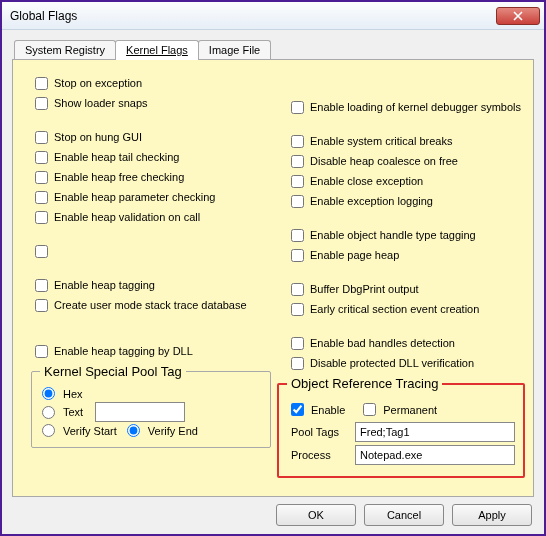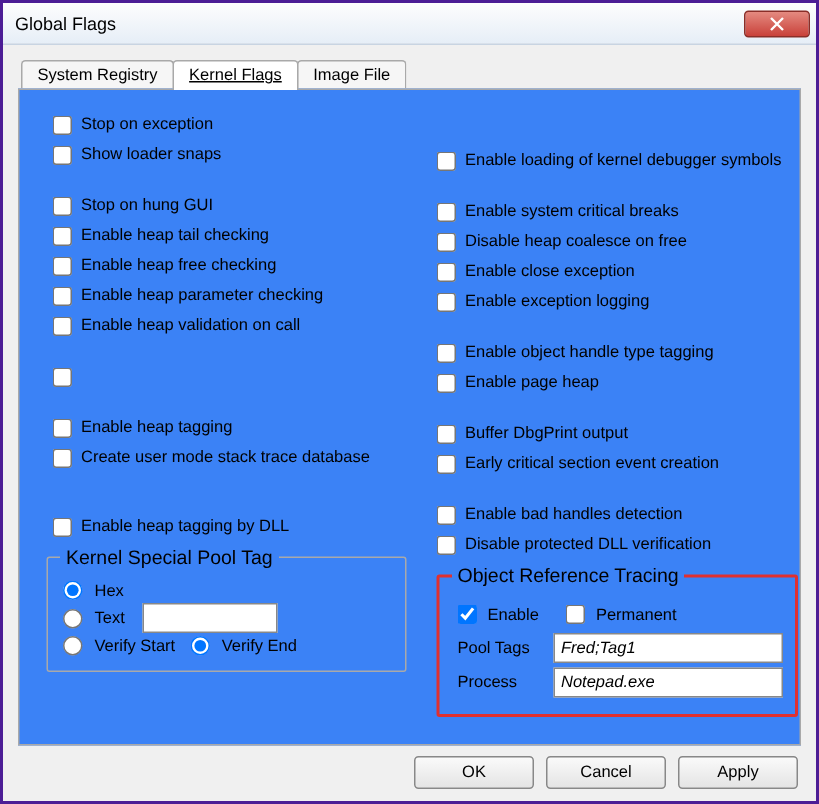--- a/index.html
+++ b/index.html
@@ -6,37 +6,37 @@
   body { margin: 0; background: #fff; }
   .window { width: 546px; height: 536px; border: 2px solid #4c1d95; position: relative; background: #f0f0f0; }
   .titlebar { height: 28px; background: linear-gradient(#fdfdfd, #e6eef7); border-bottom: 1px solid #c8d4e2; display: flex; align-items: center; padding: 0 4px 0 8px; }
   .titlebar .title { flex: 1; color: #000; font-size: 12px; }
   .closebtn { width: 44px; height: 18px; background: linear-gradient(#e48a80, #c9413a); border: 1px solid #8a2e28; border-radius: 3px; display: flex; align-items: center; justify-content: center; color: #fff; font-weight: bold; font-size: 10px; cursor: default; }
   .client { padding: 10px 10px 10px 10px; }
   .tabs { position: relative; }
   .tabrow { display: flex; gap: 0; margin-left: 2px; }
   .tab { padding: 3px 10px 3px 10px; border: 1px solid #a9a9a9; border-bottom: none; background: #f6f6f6; border-top-left-radius: 3px; border-top-right-radius: 3px; cursor: default; margin-right: -1px; position: relative; z-index: 1;}
   .tab.active { background: #fff; z-index: 3; padding-bottom: 4px; margin-bottom: -1px; text-decoration: underline;}
-  .tabpanel { border: 1px solid #a9a9a9; background: #3b82f6; padding: 12px 8px 18px 8px; position: relative; z-index: 2; min-height: 418px; }
+  .tabpanel { border: 1px solid #a9a9a9; background: #fef9c3; padding: 12px 8px 18px 8px; position: relative; z-index: 2; min-height: 418px; }
   .cols { display: flex; gap: 6px; }
   .col { flex: 1; }
   .col.left { flex: 0 0 250px; }
   .col.right { flex: 1; }
   .chk { display: flex; align-items: center; margin: 2px 0; min-height: 18px; }
   .chk input { margin: 0 6px 0 14px; width: 13px; height: 13px; }
   .spacer { height: 12px; }
   fieldset { border: 1px solid #a9a9a9; border-radius: 2px; padding: 6px 8px 8px 8px; margin: 4px 0 0 10px; }
-  fieldset.highlight { border: 2px solid #e03030; margin-left: 14px; }
+  fieldset.highlight { border: 2px solid #e03030; margin-left: 0; }
   legend { padding: 0 4px; font-size: 13px; }
   .radio-row { display: flex; align-items: center; gap: 4px; margin: 2px 0; }
   .radio-row input[type=radio] { margin: 0 4px 0 2px; }
   .inline-input { border: 1px solid #888; height: 20px; padding: 1px 4px; font-size: 11px; }
   .form-row { display: flex; align-items: center; gap: 6px; margin: 3px 0; }
   .form-row label { width: 58px; text-align: left; margin-left: 4px;}
-  .form-row input[type=text] { flex: 1; border: 1px solid #888; height: 20px; padding: 1px 4px; font-style: italic; }
+  .form-row input[type=text] { flex: 1; border: 1px solid #888; height: 20px; padding: 1px 4px; }
   .btnbar { position: absolute; bottom: 8px; right: 12px; display: flex; gap: 8px; }
   .btn { width: 80px; height: 22px; border: 1px solid #888; background: linear-gradient(#fafafa,#e4e4e4); border-radius: 3px; display: flex; align-items: center; justify-content: center; cursor: default;}
   .closebtn svg { width: 10px; height: 10px; }
 </style>
 </head>
 <body>
 
 <div class="window">
   <div class="titlebar">
     <span class="title">Global Flags</span>

